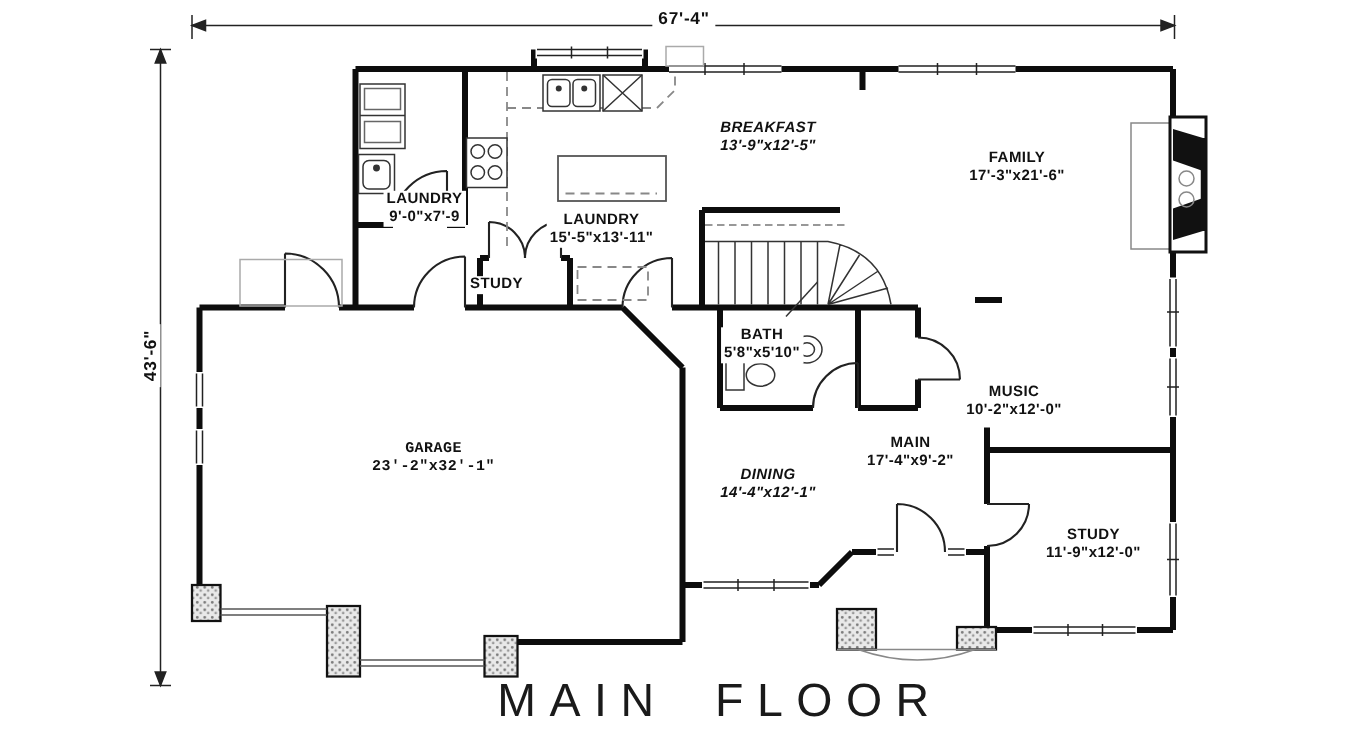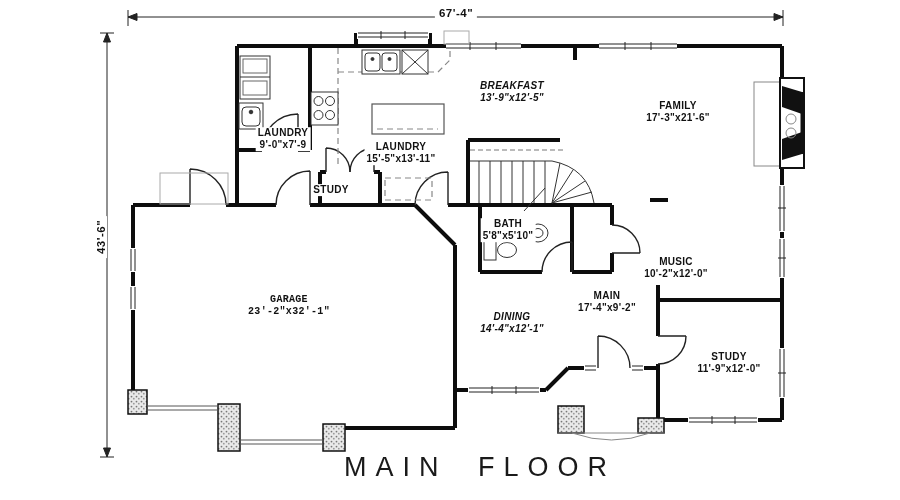--- a/index.html
+++ b/index.html
@@ -5,21 +5,21 @@
   html,body{margin:0;padding:0;background:#fff;}
   #stage{position:relative;width:900px;height:500px;background:#fff;overflow:hidden;
          font-family:"Liberation Sans",sans-serif;}
   #plan-svg{position:absolute;left:0;top:0;}
   .room-label{position:absolute;transform:translate(-50%,-50%);text-align:center;
       font-weight:bold;font-size:10px;line-height:1.18;color:#111;letter-spacing:.3px;
       background:#fff;padding:0 2px;white-space:nowrap;}
   .dim-label{position:absolute;transform:translate(-50%,-50%);font-weight:bold;font-size:11.5px;
       color:#111;background:#fff;padding:0 4px;white-space:nowrap;letter-spacing:.5px;}
   .dim-label.vert{transform:translate(-50%,-50%) rotate(-90deg);}
-  #plan-title{position:absolute;transform:translate(-50%,-50%);font-size:27px;color:#1a1a1a;
+  #plan-title{position:absolute;transform:translate(-50%,-50%);font-size:31px;color:#1a1a1a;
       letter-spacing:9px;word-spacing:14px;font-weight:normal;white-space:nowrap;}
 </style>
 </head>
 <body>
 
 <div id="stage">
 
   <svg id="plan-svg" width="900" height="500" viewBox="0 0 900 500">
     <defs>
       <pattern id="stip" width="5" height="5" patternUnits="userSpaceOnUse">

